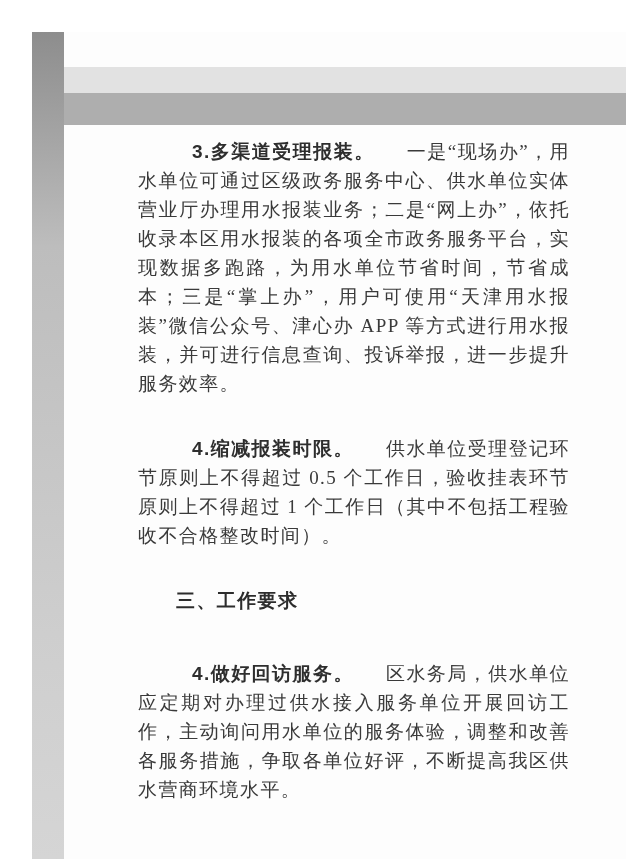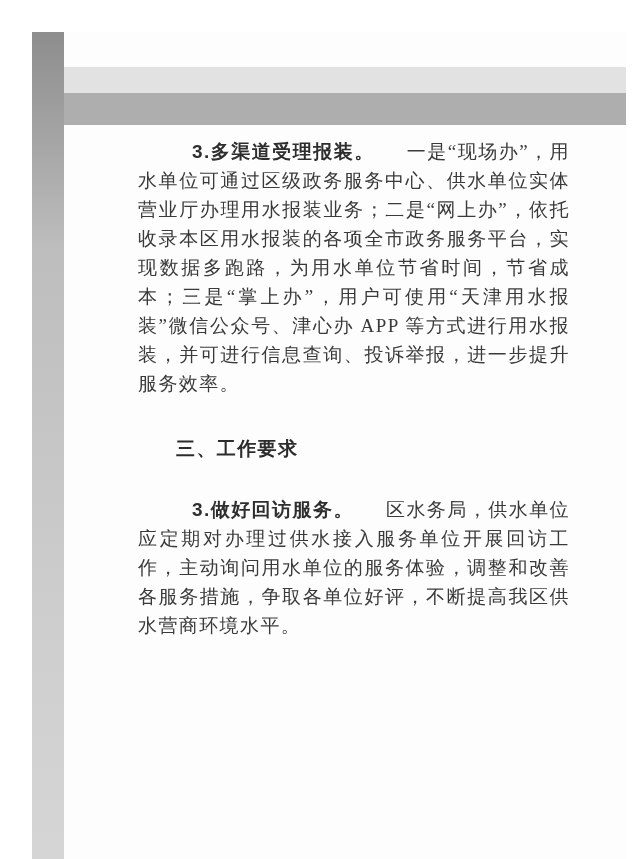--- a/index.html
+++ b/index.html
@@ -62,38 +62,39 @@
     color: #2e2e2e;
   }
 
   .heading {
     font-family: "Liberation Sans", sans-serif;
     font-weight: 700;
     color: #2c2c2c;
     font-size: 19px;
     line-height: 29px;
     text-indent: 2em;
-    margin: 2px 0 0 0;
+    margin: 2px 0 12px 0;
   }
 </style>
 </head>
 <body>
 
 <div class="scan">
   <div class="edge-line-thin"></div>
   <div class="edge-line-dark"></div>
   <div class="edge-left"></div>
   <div class="edge-right"></div>
 
   <div class="content">
 
     <p><span class="lead">3.多渠道受理报装。</span><span>一是“现场办”，用水单位可通过区级政务服务中心、供水单位实体营业厅办理用水报装业务；二是“网上办”，依托收录本区用水报装的各项全市政务服务平台，实现数据多跑路，为用水单位节省时间，节省成本；三是“掌上办”，用户可使用“天津用水报装”微信公众号、津心办 APP 等方式进行用水报装，并可进行信息查询、投诉举报，进一步提升服务效率。</span></p>
 
+    <p><span class="lead">4.缩减报装时限。</span><span>供水单位受理登记环节原则上不得超过 0.5 个工作日，验收挂表环节原则上不得超过 1 个工作日（其中不包括工程验收不合格整改时间）。</span></p>
 
 
     <div class="heading">三、工作要求</div>
 
 
 
-    <p><span class="lead">3.做好回访服务。</span><span>区水务局，供水单位应定期对办理过供水接入服务单位开展回访工作，主动询问用水单位的服务体验，调整和改善各服务措施，争取各单位好评，不断提高我区供水营商环境水平。</span></p>
+    <p><span class="lead">4.做好回访服务。</span><span>区水务局，供水单位应定期对办理过供水接入服务单位开展回访工作，主动询问用水单位的服务体验，调整和改善各服务措施，争取各单位好评，不断提高我区供水营商环境水平。</span></p>
 
   </div>
 </div>
 
 </body></html>

